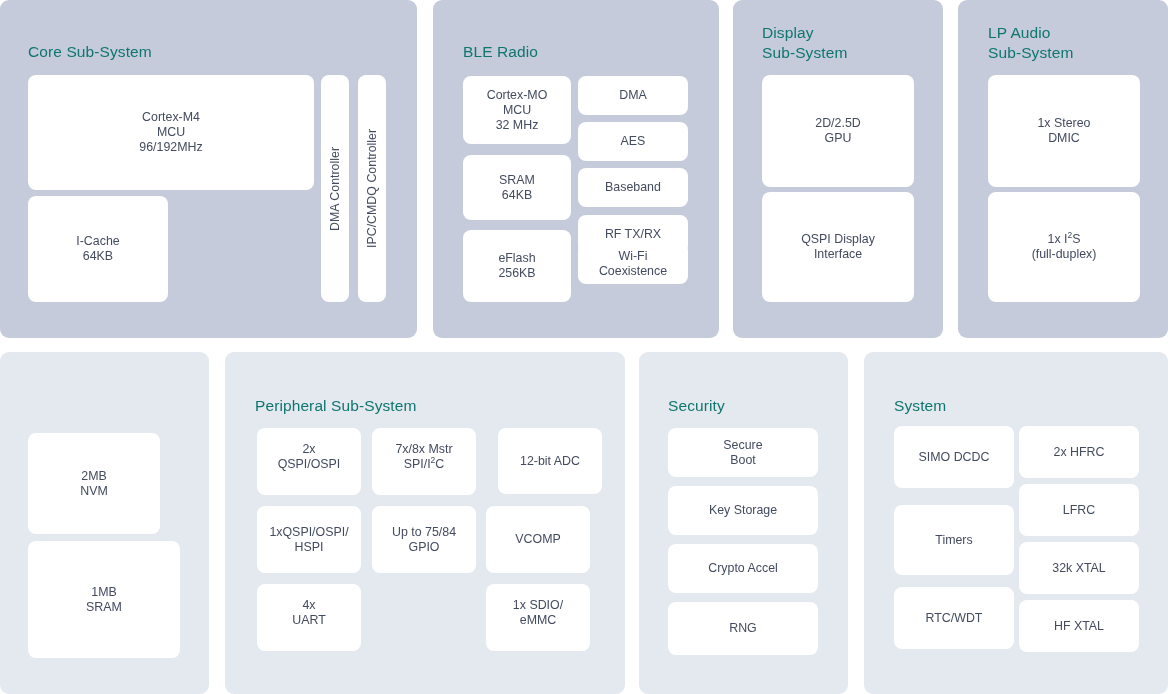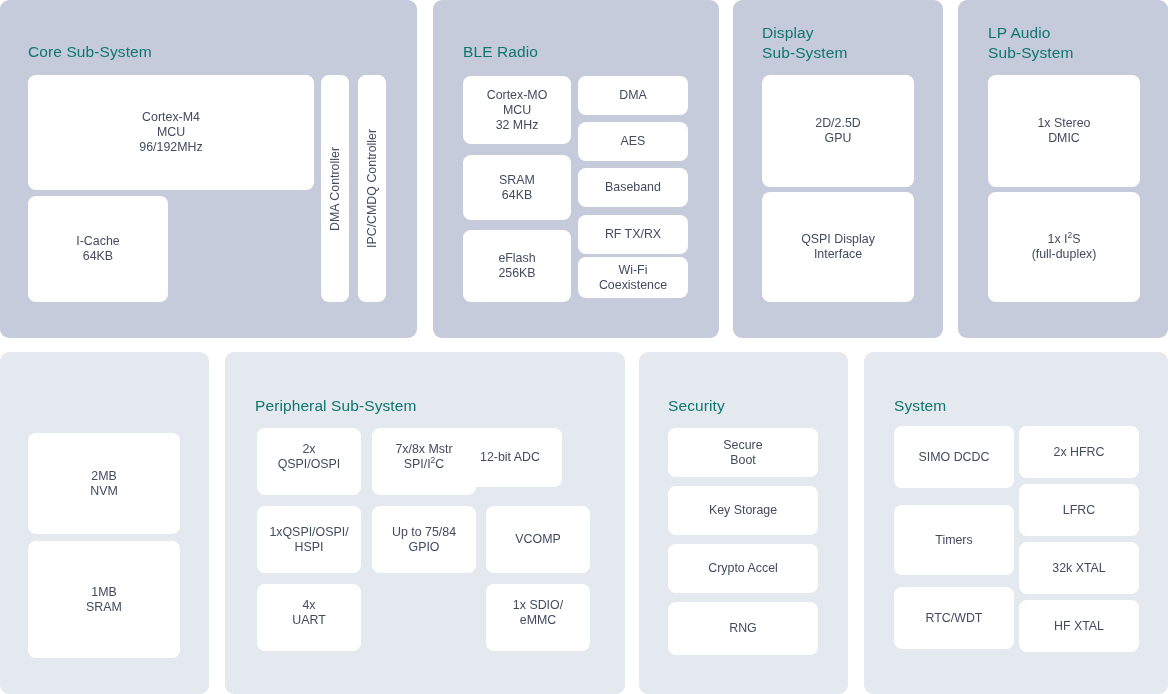--- a/index.html
+++ b/index.html
@@ -76,21 +76,21 @@
 32 MHz</div>
   <div class="card" style="left:463px;top:155px;width:108px;height:65px;">SRAM
 64KB</div>
   <div class="card" style="left:463px;top:230px;width:108px;height:72px;">eFlash
 256KB</div>
 
   <div class="card" style="left:578px;top:76px;width:110px;height:39px;">DMA</div>
   <div class="card" style="left:578px;top:122px;width:110px;height:39px;">AES</div>
   <div class="card" style="left:578px;top:168px;width:110px;height:39px;">Baseband</div>
   <div class="card" style="left:578px;top:215px;width:110px;height:39px;">RF TX/RX</div>
-  <div class="card" style="left:578px;top:257px;width:110px;height:41px;">Wi-Fi
+  <div class="card" style="left:578px;top:243px;width:110px;height:41px;">Wi-Fi
 Coexistence</div>
 
   <div class="panel dark" style="left:733px;top:0px;width:210px;height:338px;"></div>
   <div class="panel-title" style="left:762px;top:23px;width:170px;">Display
 Sub-System</div>
 
   <div class="card" style="left:762px;top:75px;width:152px;height:112px;">2D/2.5D
 GPU</div>
   <div class="card" style="left:762px;top:192px;width:152px;height:110px;">QSPI Display
 Interface</div>
@@ -99,33 +99,33 @@
   <div class="panel-title" style="left:988px;top:23px;width:170px;">LP Audio
 Sub-System</div>
 
   <div class="card" style="left:988px;top:75px;width:152px;height:112px;">1x Stereo
 DMIC</div>
   <div class="card" style="left:988px;top:192px;width:152px;height:110px;"><span><span>1x I</span><sup>2</sup><span style="white-space:pre-line;">S
 (full-duplex)</span></span></div>
 
   <div class="panel light" style="left:0px;top:352px;width:209px;height:342px;"></div>
 
-  <div class="card" style="left:28px;top:433px;width:152px;height:101px;">2MB
+  <div class="card" style="left:28px;top:433px;width:132px;height:101px;">2MB
 NVM</div>
   <div class="card" style="left:28px;top:541px;width:152px;height:117px;">1MB
 SRAM</div>
 
   <div class="panel light" style="left:225px;top:352px;width:400px;height:342px;"></div>
   <div class="panel-title" style="left:255px;top:396px;width:320px;">Peripheral Sub-System</div>
 
   <div class="card top-text" style="left:257px;top:428px;width:104px;height:67px;">2x
 QSPI/OSPI</div>
   <div class="card top-text" style="left:372px;top:428px;width:104px;height:67px;"><span><span style="white-space:pre-line;">7x/8x Mstr
 SPI/I</span><sup>2</sup><span>C</span></span></div>
-  <div class="card" style="left:458px;top:428px;width:104px;height:59px;">12-bit ADC</div>
+  <div class="card" style="left:498px;top:428px;width:104px;height:66px;">12-bit ADC</div>
 
   <div class="card" style="left:257px;top:506px;width:104px;height:67px;">1xQSPI/OSPI/
 HSPI</div>
   <div class="card" style="left:372px;top:506px;width:104px;height:67px;">Up to 75/84
 GPIO</div>
   <div class="card" style="left:486px;top:506px;width:104px;height:67px;">VCOMP</div>
 
   <div class="card top-text" style="left:257px;top:584px;width:104px;height:67px;">4x
 UART</div>
   <div class="card top-text" style="left:486px;top:584px;width:104px;height:67px;">1x SDIO/

